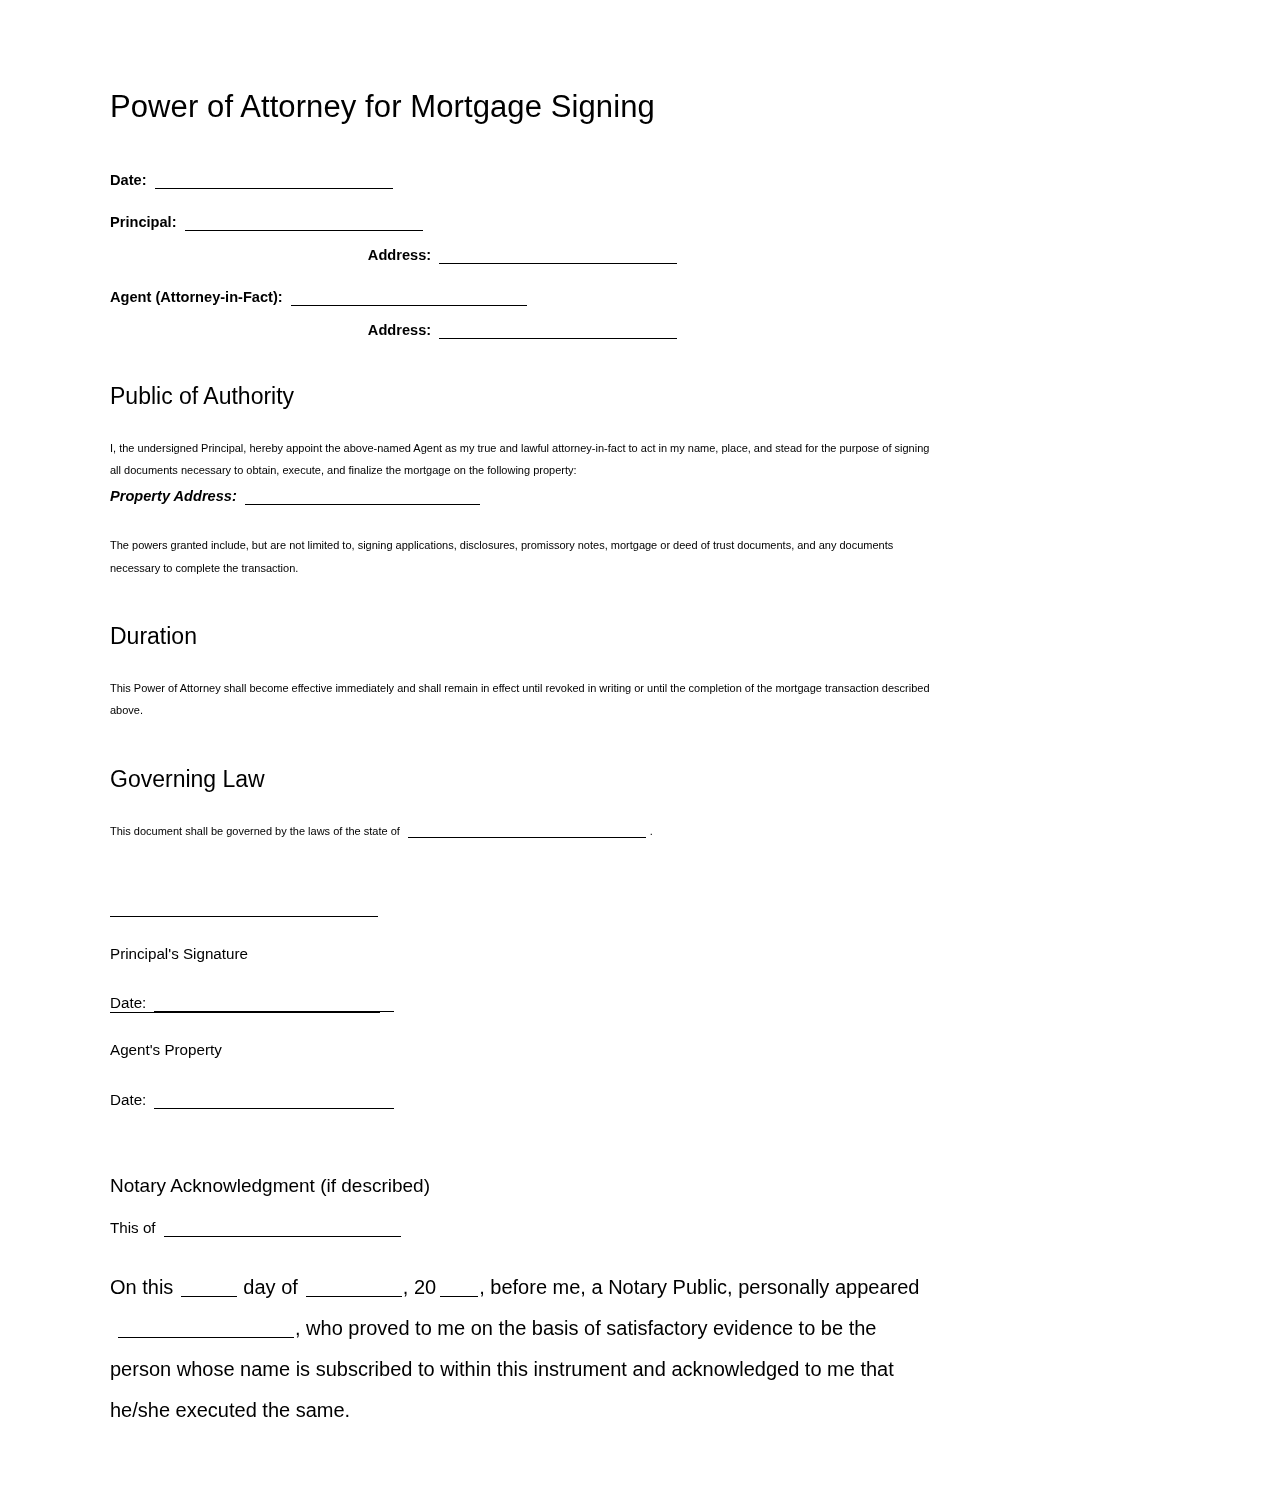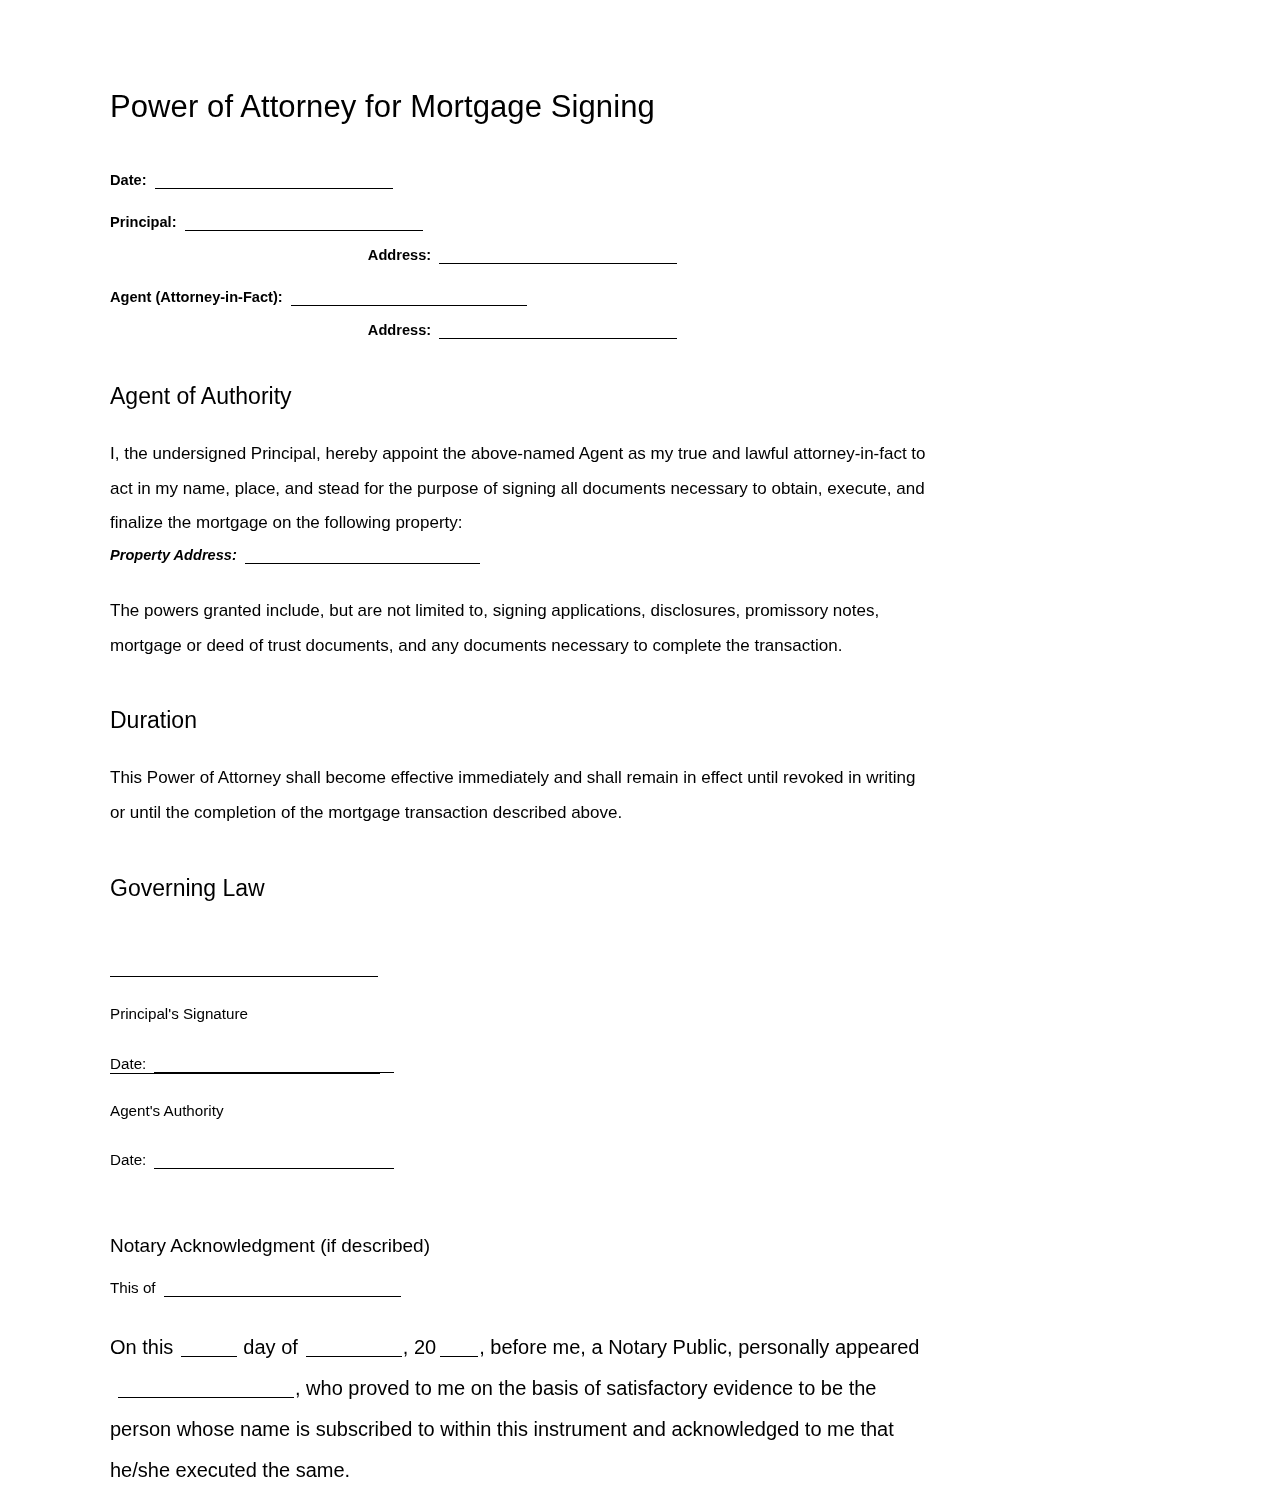--- a/index.html
+++ b/index.html
@@ -36,21 +36,21 @@
   }
 
   h3.sub-heading {
     font-size: 19px;
     font-weight: normal;
     margin: 42px 0 22px 0;
     line-height: 1.2;
   }
 
   p.body-text {
-    font-size: 17px;
+    font-size: 11px;
     line-height: 2.05;
     margin: 0 0 0 0;
     text-align: left;
   }
 
   .field-row {
     font-size: 14.6px;
     font-weight: bold;
     line-height: 1.0;
     margin: 0;
@@ -152,50 +152,51 @@
 
   <div class="field-block">
     <div class="field-row">
       <span class="field-label">Agent (Attorney-in-Fact):</span><span class="blank" style="width:236px;"></span>
     </div>
     <div class="field-row">
       <span class="field-label">Address:</span><span class="blank" style="width:238px;"></span>
     </div>
   </div>
 
-  <h2 class="section-heading">Agent of Authority</h2>
+  <h2 class="section-heading">Public of Authority</h2>
 
   <p class="body-text">I, the undersigned Principal, hereby appoint the above-named Agent as my true and lawful attorney-in-fact to act in my name, place, and stead for the purpose of signing all documents necessary to obtain, execute, and finalize the mortgage on the following property:</p>
 
   <div class="prop-addr">
     <span class="field-label">Property Address:</span><span class="blank" style="width:235px;"></span>
   </div>
 
   <div class="gap-md"></div>
 
   <p class="body-text">The powers granted include, but are not limited to, signing applications, disclosures, promissory notes, mortgage or deed of trust documents, and any documents necessary to complete the transaction.</p>
 
   <h2 class="section-heading">Duration</h2>
 
   <p class="body-text">This Power of Attorney shall become effective immediately and shall remain in effect until revoked in writing or until the completion of the mortgage transaction described above.</p>
 
   <h2 class="section-heading">Governing Law</h2>
 
+  <p class="body-text"><span>This document shall be governed by the laws of the state of</span><span class="blank inline-mid" style="width:238px;margin-left:8px;margin-right:4px;"></span><span>.</span></p>
 
   <div class="sig-area">
     <div class="sig-col">
       <div class="sig-line" style="width:268px;"></div>
       <div class="sig-caption">Principal's Signature</div>
       <div class="sig-date">
         <span>Date:</span><span class="blank" style="width:240px;"></span>
       </div>
     </div>
     <div class="sig-col second">
       <div class="sig-line" style="width:270px;"></div>
-      <div class="sig-caption">Agent's Authority</div>
+      <div class="sig-caption">Agent's Property</div>
       <div class="sig-date">
         <span>Date:</span><span class="blank" style="width:240px;"></span>
       </div>
     </div>
   </div>
 
   <div class="notary-block">
     <h3 class="sub-heading">Notary Acknowledgment (if described)</h3>
 
     <div class="notary-field">

